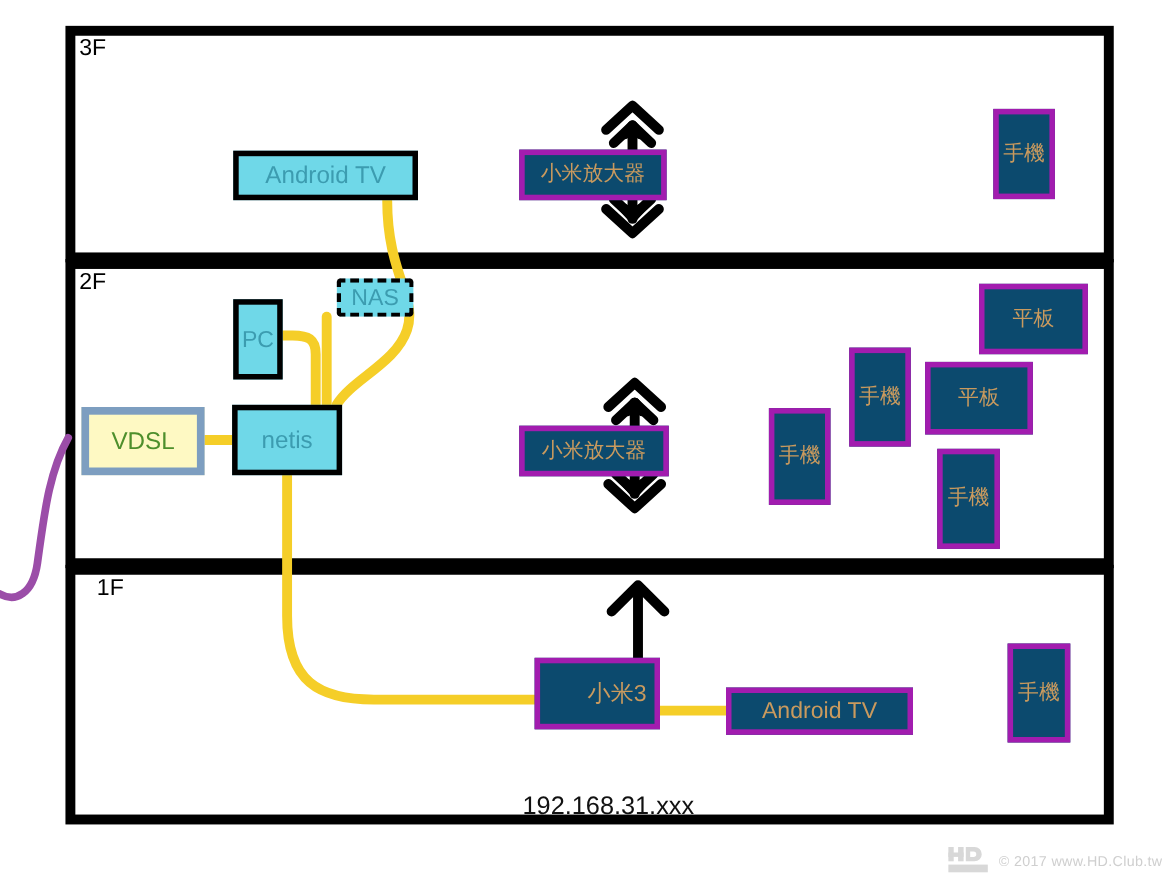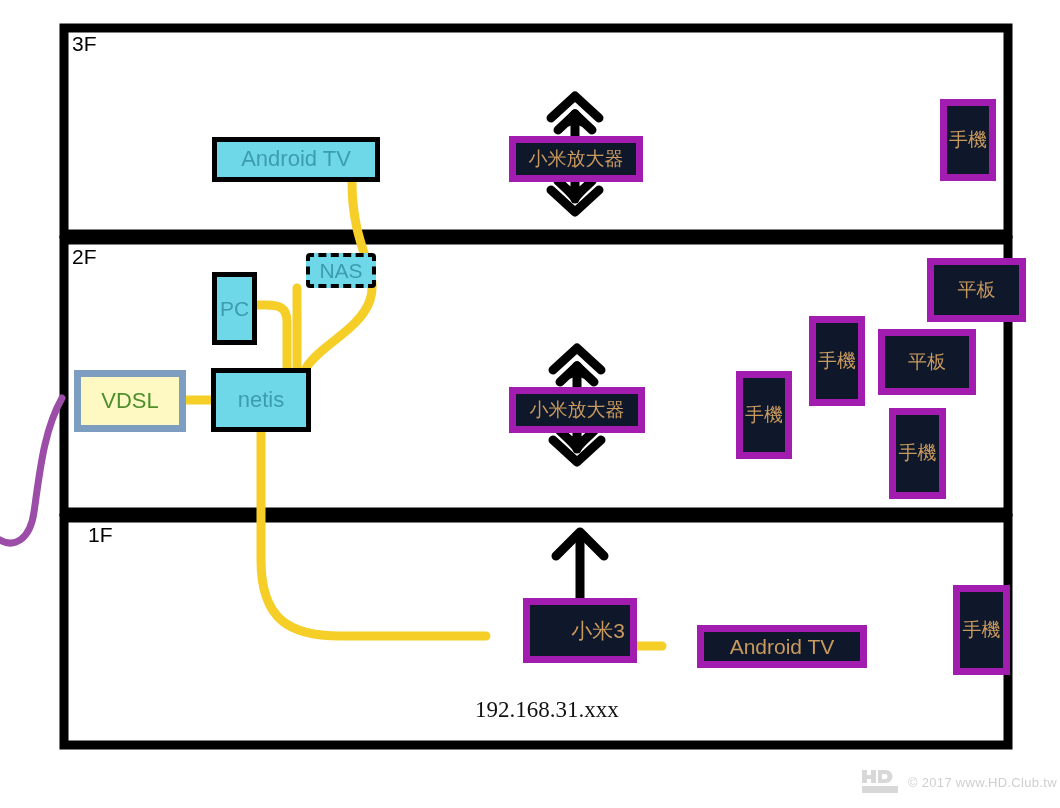--- a/index.html
+++ b/index.html
@@ -32,24 +32,23 @@
     justify-content: center;
     text-align: center;
     line-height: 1.1;
   }
   .node-cyan {
     background: #6FD8E8;
     border: 5px solid #000000;
     color: #3C9CB0;
   }
   .node-orange {
-    background: #0f172a;
-    border: 7px solid #a21caf;
+    background: #0c4a6e;
+    border: 5px solid #a21caf;
     color: #C99A5E;
-    margin-left: 37px;
   }
   .node-green {
     background: #fef9c3;
     border: 7px solid #7D9EC0;
     color: #4E8F2C;
   }
   .node-nas {
     background: #6FD8E8;
     border: 4px dashed #000000;
     color: #3C9CB0;
@@ -152,21 +151,21 @@
       <path d="M 580,600 L 580,538"></path>
       <path d="M 556,556 L 580,532 L 604,556"></path>
     </g>
 
   </svg>
 
   <div class="floor-label" style="left:72px; top:32px;">3F</div>
   <div class="floor-label" style="left:72px; top:245px;">2F</div>
   <div class="floor-label" style="left:88px; top:523px;">1F</div>
 
-  <div class="ip-label" style="left:475px; top:697px;font-family:Liberation Serif, serif;">192.168.31.xxx</div>
+  <div class="ip-label" style="left:475px; top:719px;">192.168.31.xxx</div>
 
   <div class="node node-cyan" style="left:212px; top:137px; width:168px; height:45px; font-size:22px;">
     <span>Android TV</span>
   </div>
 
   <div class="node node-orange" style="left:472px; top:136px; width:134px; height:46px; font-size:19px;">
     <span>小米放大器</span>
   </div>
 
   <div class="node node-orange" style="left:903px; top:99px; width:56px; height:82px; font-size:19px;">

